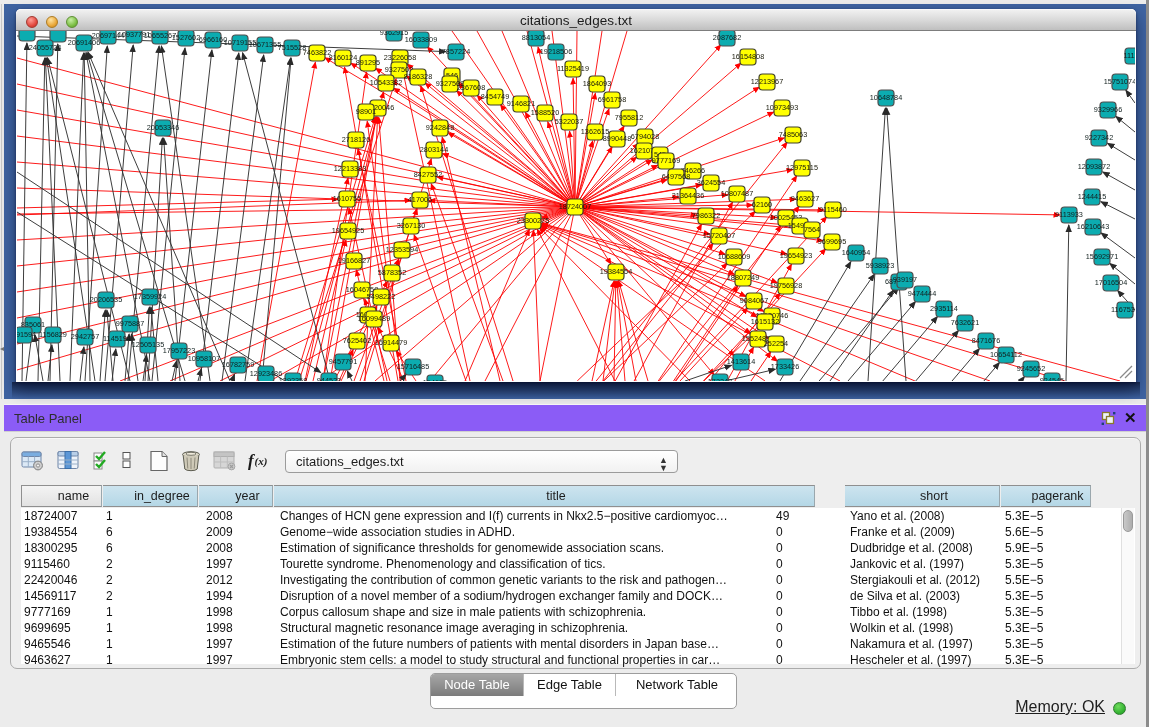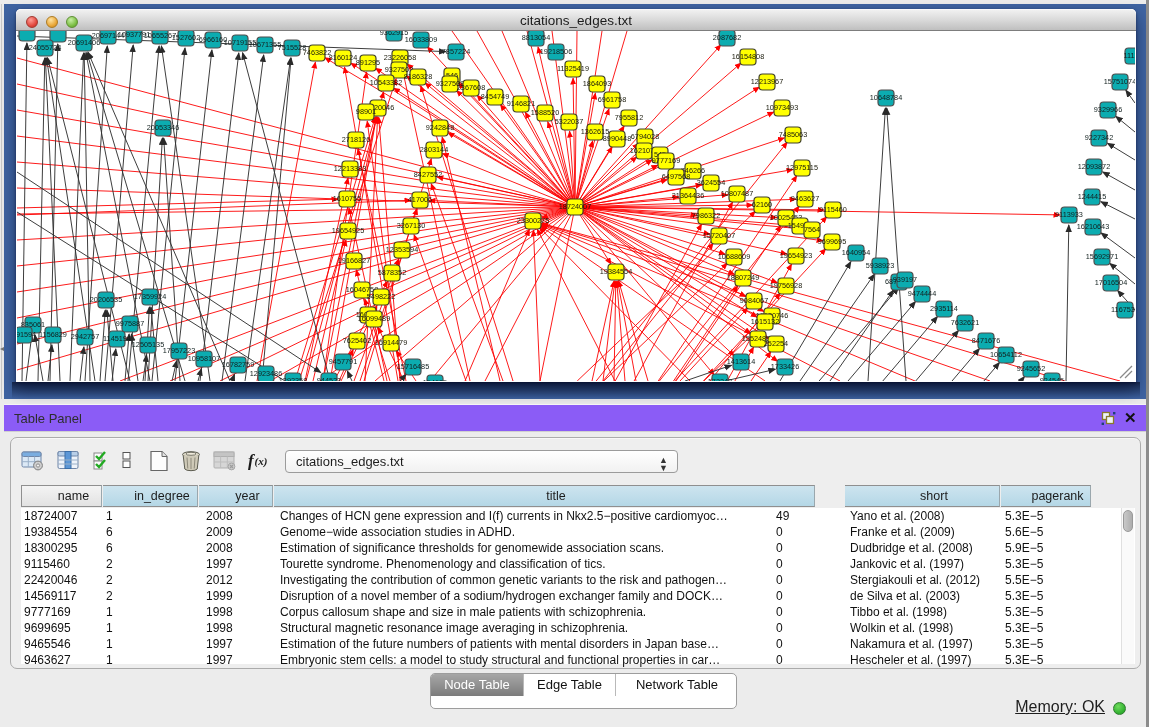--- a/index.html
+++ b/index.html
@@ -708,21 +708,21 @@
     <span class="c1">2</span>
     <span class="c2">2012</span>
     <span class="c3">Investigating the contribution of common genetic variants to the risk and pathogen…</span>
     <span class="c4">0</span>
     <span class="c5">Stergiakouli et al. (2012)</span>
     <span class="c6">5.5E−5</span>
   </div>
 <div class="trow" style="top:588px">
     <span class="c0">14569117</span>
     <span class="c1">2</span>
-    <span class="c2">1999</span>
+    <span class="c2">1994</span>
     <span class="c3">Disruption of a novel member of a sodium/hydrogen exchanger family and DOCK…</span>
     <span class="c4">0</span>
     <span class="c5">de Silva et al. (2003)</span>
     <span class="c6">5.3E−5</span>
   </div>
 <div class="trow" style="top:604px">
     <span class="c0">9777169</span>
     <span class="c1">1</span>
     <span class="c2">1998</span>
     <span class="c3">Corpus callosum shape and size in male patients with schizophrenia.</span>

